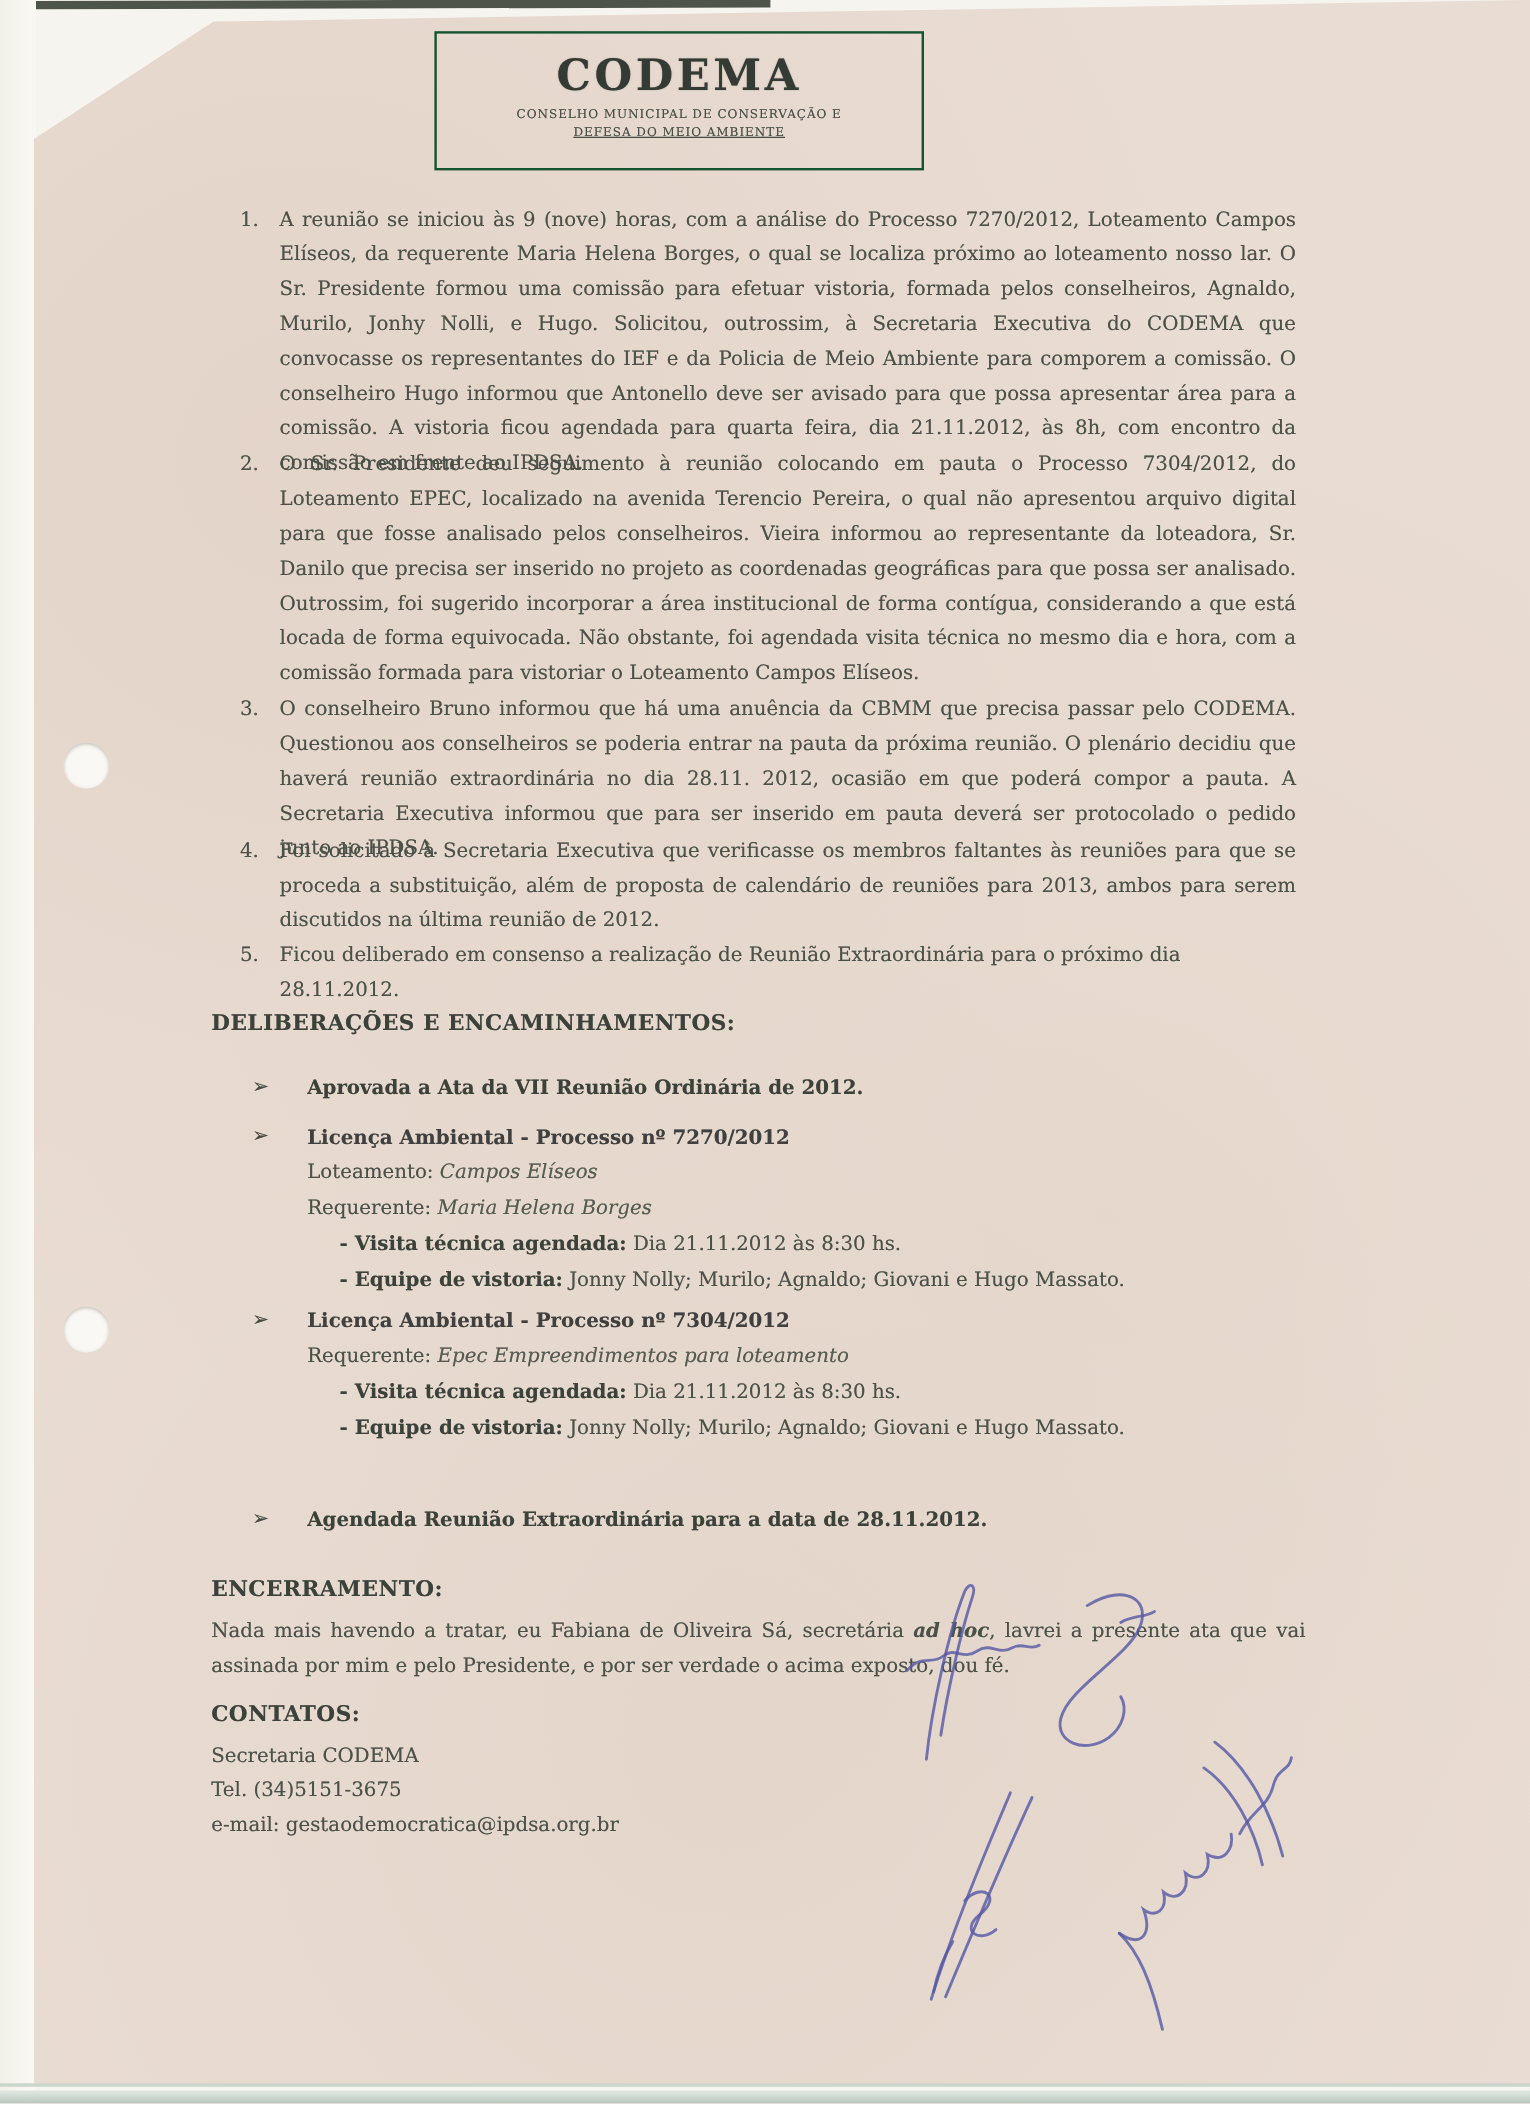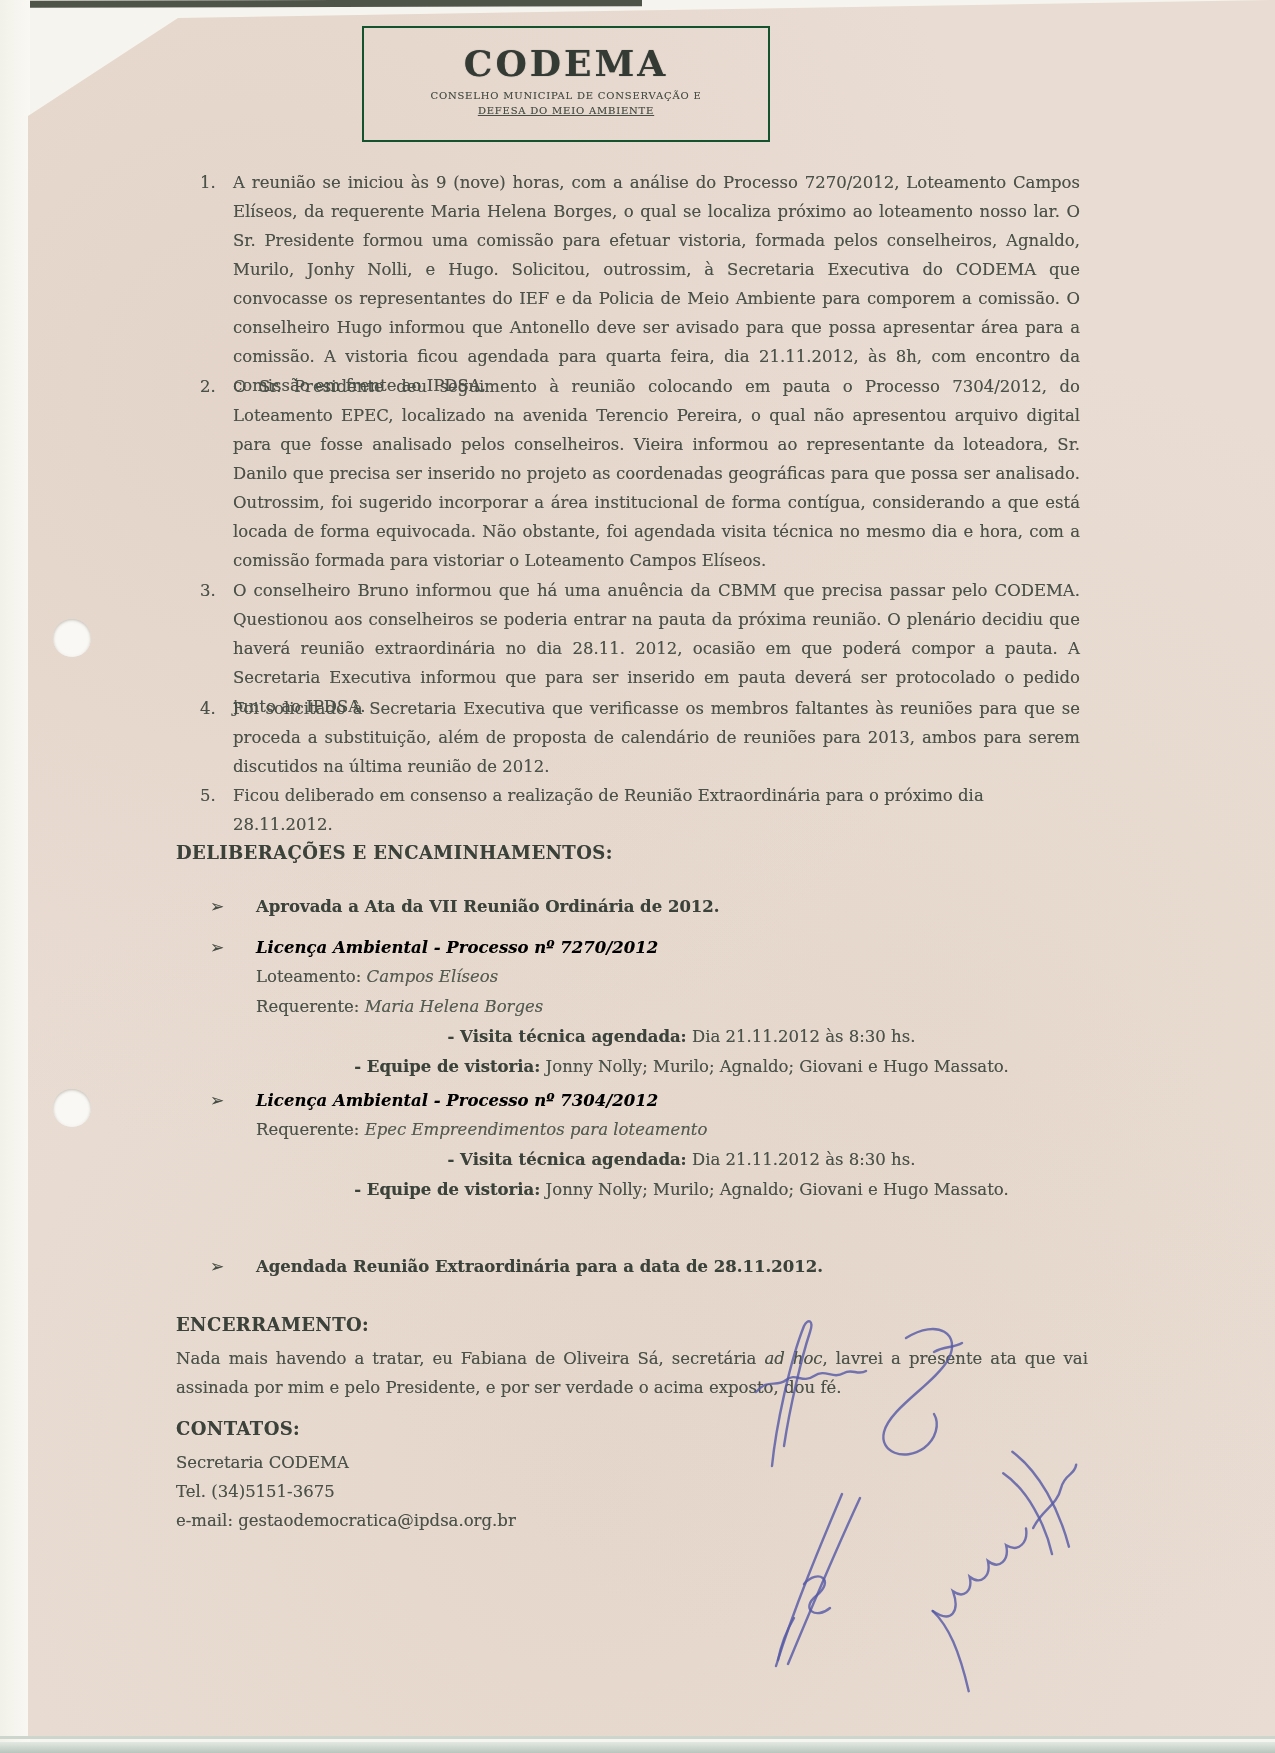--- a/index.html
+++ b/index.html
@@ -45,29 +45,29 @@
   .num-body{flex:1;}
 
   .section-heading{position:absolute;left:176px;font-size:18px;font-weight:700;color:#3b423a;letter-spacing:.4px;text-shadow:0 0 .5px rgba(59,66,58,.5);}
 
   .bullet-row{position:absolute;left:210px;width:870px;display:flex;}
   .bullet-glyph{flex:0 0 46px;font-size:17px;color:#444b42;}
   .bullet-text{flex:1;font-weight:700;color:#3b423a;}
 
   .license-block{position:absolute;left:210px;width:870px;}
   .license-row{display:flex;}
-  .license-title{font-weight:700;color:#000000;font-style:italic;}
+  .license-title{font-weight:700;color:#404040;}
   .sub-line{margin-left:46px;line-height:30px;}
   .sub-line .lbl{color:#4a5148;}
   .sub-line .val-italic{font-style:italic;color:#545b50;}
-  .dash-line{margin-left:73px;line-height:30px;text-align:center;}
+  .dash-line{margin-left:73px;line-height:30px;}
   .dash-line .lbl-bold{font-weight:700;color:#3b423a;}
 
   .closing-par{position:absolute;left:176px;top:1344px;width:912px;}
-  .italic{font-style:italic;}
+  .italic{font-style:italic;font-weight:bold;}
 
   .contact-line{position:absolute;left:176px;}
 
   .sig{position:absolute;pointer-events:none;}
   .sig path{fill:none;stroke:#575aa6;stroke-width:2.4;stroke-linecap:round;stroke-opacity:.82;}
 </style>
 </head>
 <body>
 
 <div class="scan-strip-left"></div>

